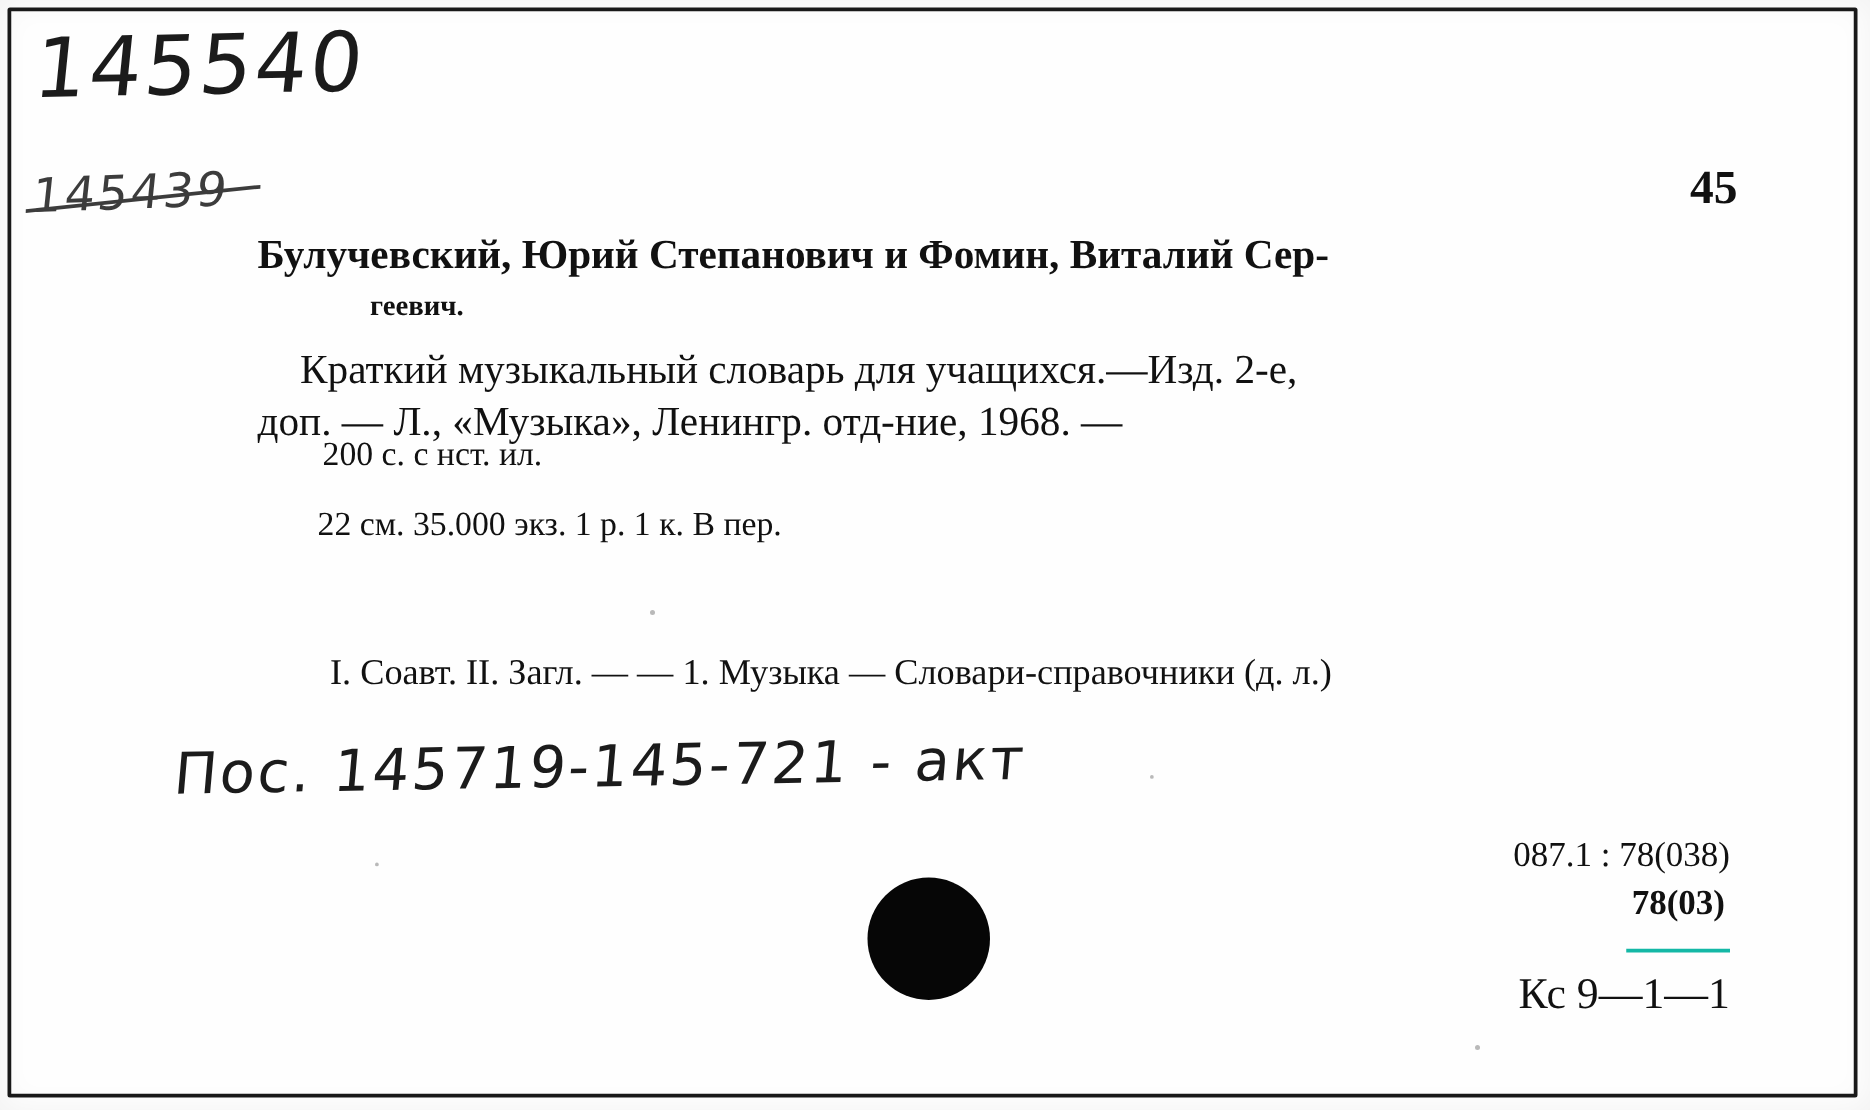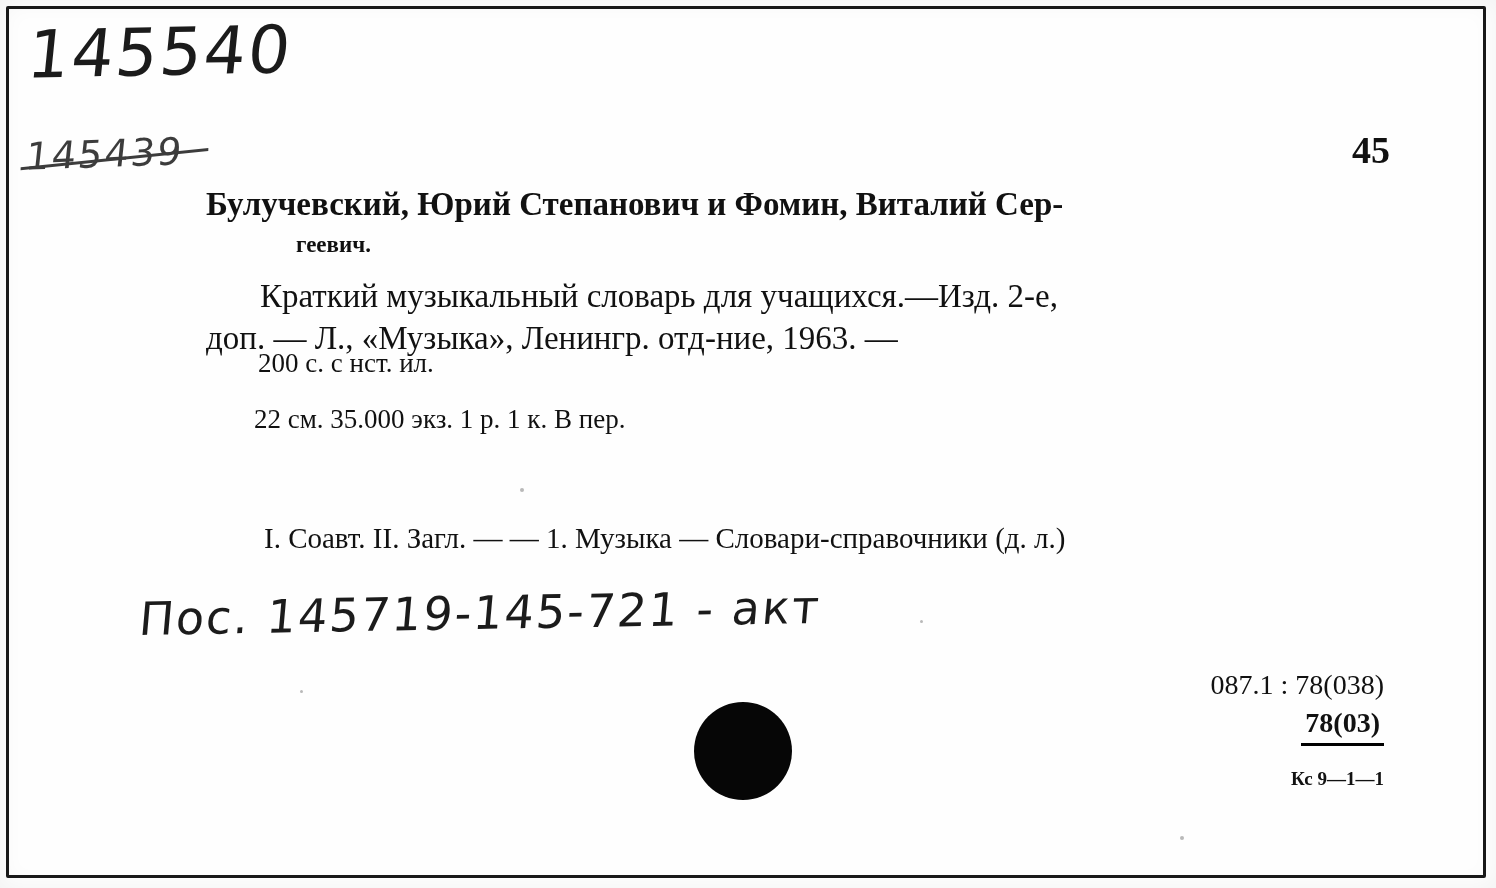--- a/index.html
+++ b/index.html
@@ -89,21 +89,21 @@
     font-size: 33px;
     font-weight: bold;
   }
   #author-line-2 {
     left: 296px;
     top: 232px;
     font-size: 23px;
     font-weight: bold;
   }
   #title-line-1 {
-    left: 260px;
+    left: 240px;
     top: 278px;
     font-size: 33px;
   }
   #title-line-2 {
     left: 206px;
     top: 320px;
     font-size: 33px;
   }
   #collation-line-1 {
     left: 258px;
@@ -149,29 +149,28 @@
     top: 666px;
     text-align: right;
     font-size: 28px;
     line-height: 38px;
   }
   #udc-line { white-space: nowrap; }
   #bbk-line {
     white-space: nowrap;
     font-weight: bold;
     display: inline-block;
-    border-bottom: 3px solid #000000;
-    padding: 0 4px 1px 4px;
+    border-bottom: 3px solid #14b8a6;
+    padding: 0 4px 17px 4px;
     text-align: center;
   }
   #shelf-line {
     white-space: nowrap;
     margin-top: 14px;
-    font-size: 19px;
-    font-weight: bold;
+    font-size: 35px;
   }
 
   
   #ink-blot-stamp {
     position: absolute;
     left: 694px;
     top: 702px;
     width: 98px;
     height: 98px;
     border-radius: 50%;
@@ -196,21 +195,21 @@
     <span>145439</span>
     <span class="strike"></span>
   </div>
 
   <div class="printed" id="card-number-top-right">45</div>
 
   <div class="printed" id="author-line-1">Булучевский, Юрий Степанович и Фомин, Виталий Сер-</div>
   <div class="printed" id="author-line-2">геевич.</div>
 
   <div class="printed" id="title-line-1">Краткий музыкальный словарь для учащихся.—Изд. 2-е,</div>
-  <div class="printed" id="title-line-2">доп. — Л., «Музыка», Ленингр. отд-ние, 1963. —</div>
+  <div class="printed" id="title-line-2">доп. — Л., «Музыка», Ленингр. отд-ние, 1968. —</div>
 
   <div class="printed" id="collation-line-1">200 с. с нст. ил.</div>
   <div class="printed" id="collation-line-2">22 см. 35.000 экз. 1 р. 1 к. В пер.</div>
 
   <div class="printed" id="tracing-line">I. Соавт. II. Загл. — — 1. Музыка — Словари-справочники (д. л.)</div>
 
   <div class="hand" id="receipt-note-handwritten">Пос. 145719-145-721 -  акт</div>
 
   <div id="ink-blot-stamp"></div>
 

